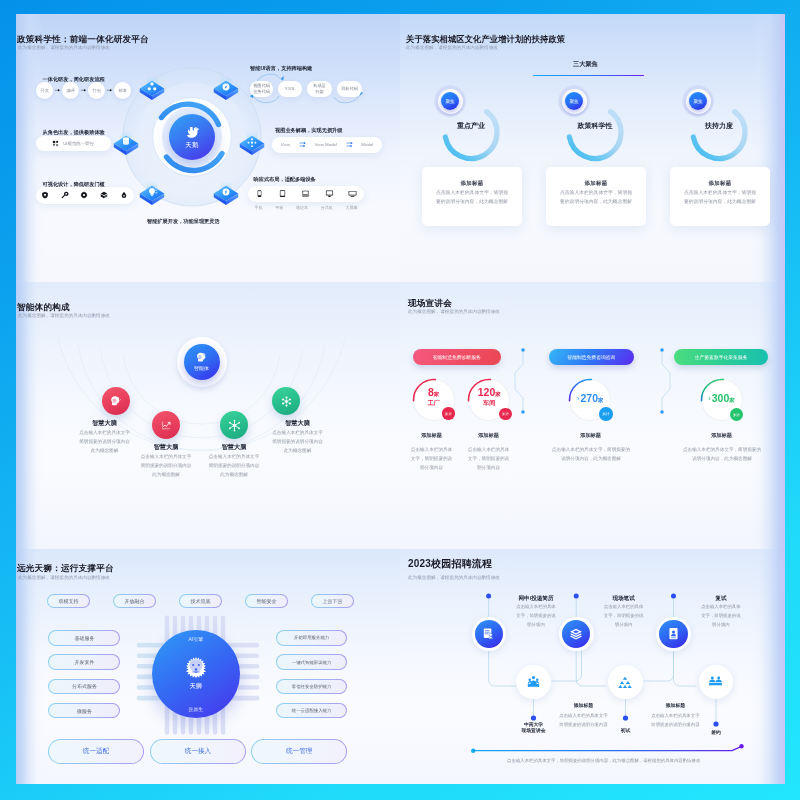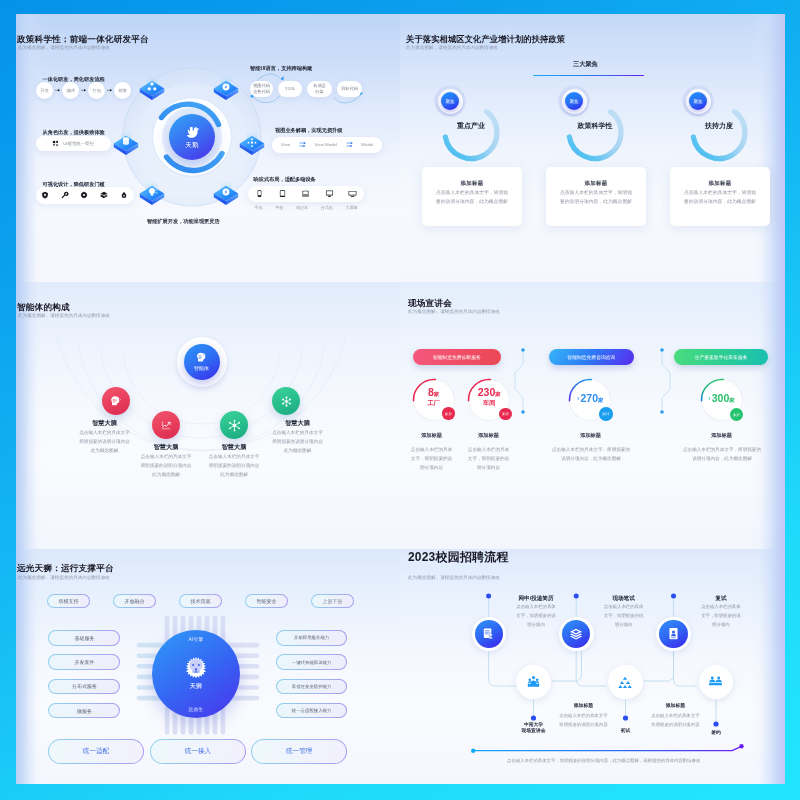--- a/index.html
+++ b/index.html
@@ -96,21 +96,21 @@
           font-size:6.6px;color:#3f6ce0;background:rgba(255,255,255,.72);
           border:.9px solid transparent;
           background-image:linear-gradient(rgba(255,255,255,.85),rgba(255,255,255,.85)),
                            linear-gradient(100deg,#8ed2ef 0%,#9fb8ef 55%,#a99af0 100%);
           background-origin:border-box;background-clip:padding-box,border-box;white-space:nowrap;}
 
   
   #p6{background:
       linear-gradient(270deg, rgba(200,198,245,1) 0%, rgba(192,210,247,.92) 1.8%, rgba(203,220,249,.58) 4%, rgba(222,233,251,.16) 6.5%, rgba(235,242,252,0) 9%),
       linear-gradient(180deg,#dde9fb 0%,#eaf2fd 22%,#f5f8fe 46%,#fafbfe 68%,#f4f7fe 100%);}
-  #p6 .slide-title{left:8px;top:0;font-size:12px;}
+  #p6 .slide-title{left:8px;top:8px;font-size:10px;}
   #p6 .slide-sub{left:8px;top:25.5px;font-size:4.6px;}
   .p6-ring{position:absolute;border-radius:50%;background:#fff;box-shadow:0 2px 7px rgba(130,155,200,.2);}
   .p6-node{position:absolute;border-radius:50%;display:flex;align-items:center;justify-content:center;}
   .p6-hd{position:absolute;font-size:5.6px;font-weight:bold;color:#222838;text-align:center;white-space:nowrap;}
   .p6-tx{position:absolute;font-size:4.4px;color:#8e94a0;line-height:9.2px;text-align:center;}
   .p6-lbl{position:absolute;font-size:4.8px;font-weight:bold;color:#222838;text-align:center;line-height:1.45;}
   .p6-foot{position:absolute;font-size:4.4px;color:#8e94a0;text-align:center;}
 </style>
 </head>
 <body>
@@ -581,21 +581,21 @@
     </svg>
     <div class="p4-val" style="left:11.6px;top:103.5px;width:44px;text-align:center;font-size:10.5px;color:#e8294f;"><span>8</span><span class="p4-unit">家</span></div>
     <div class="p4-sub" style="left:12.6px;top:116.5px;width:42px;text-align:center;color:#e8294f;">工厂</div>
     <div class="p4-tag" style="left:42.2px;top:125.4px;width:12.4px;height:12.4px;background:#e8294f;">累计</div>
 
     <svg style="position:absolute;left:67.2px;top:96.2px;width:44px;height:44px;" viewBox="0 0 44 44">
       <circle cx="22" cy="22" r="20.5" fill="#fff"></circle>
       <circle cx="22" cy="22" r="20.5" fill="none" stroke="#eef1f6" stroke-width="1.1"></circle>
       <path d="M 1.5 22.7 A 20.5 20.5 0 0 1 23.4 1.5" fill="none" stroke="#e8294f" stroke-width="1.6" stroke-linecap="round"></path>
     </svg>
-    <div class="p4-val" style="left:67.2px;top:103.5px;width:44px;text-align:center;font-size:10.5px;color:#e8294f;"><span>230</span><span class="p4-unit">家</span></div>
+    <div class="p4-val" style="left:67.2px;top:103.5px;width:44px;text-align:center;font-size:10.5px;color:#e8294f;"><span>120</span><span class="p4-unit">家</span></div>
     <div class="p4-sub" style="left:68.2px;top:116.5px;width:42px;text-align:center;color:#e8294f;">车间</div>
     <div class="p4-tag" style="left:99.3px;top:125.5px;width:12.4px;height:12.4px;background:#e8294f;">累计</div>
 
     <div class="p4-ct" style="left:6.5px;top:150px;width:50px;">添加标题</div>
     <div class="p4-cb" style="left:9.5px;top:163px;width:44px;">点击输入本栏的具体文字，简明扼要的说明分项内容</div>
     <div class="p4-ct" style="left:63.5px;top:150px;width:50px;">添加标题</div>
     <div class="p4-cb" style="left:66.5px;top:163px;width:44px;">点击输入本栏的具体文字，简明扼要的说明分项内容</div>
 
     <div class="p4-pill" style="left:149px;top:67px;width:84.7px;
          background:linear-gradient(125deg,#36b5f7 0%,#2e7af5 48%,#5a2bf0 100%);

